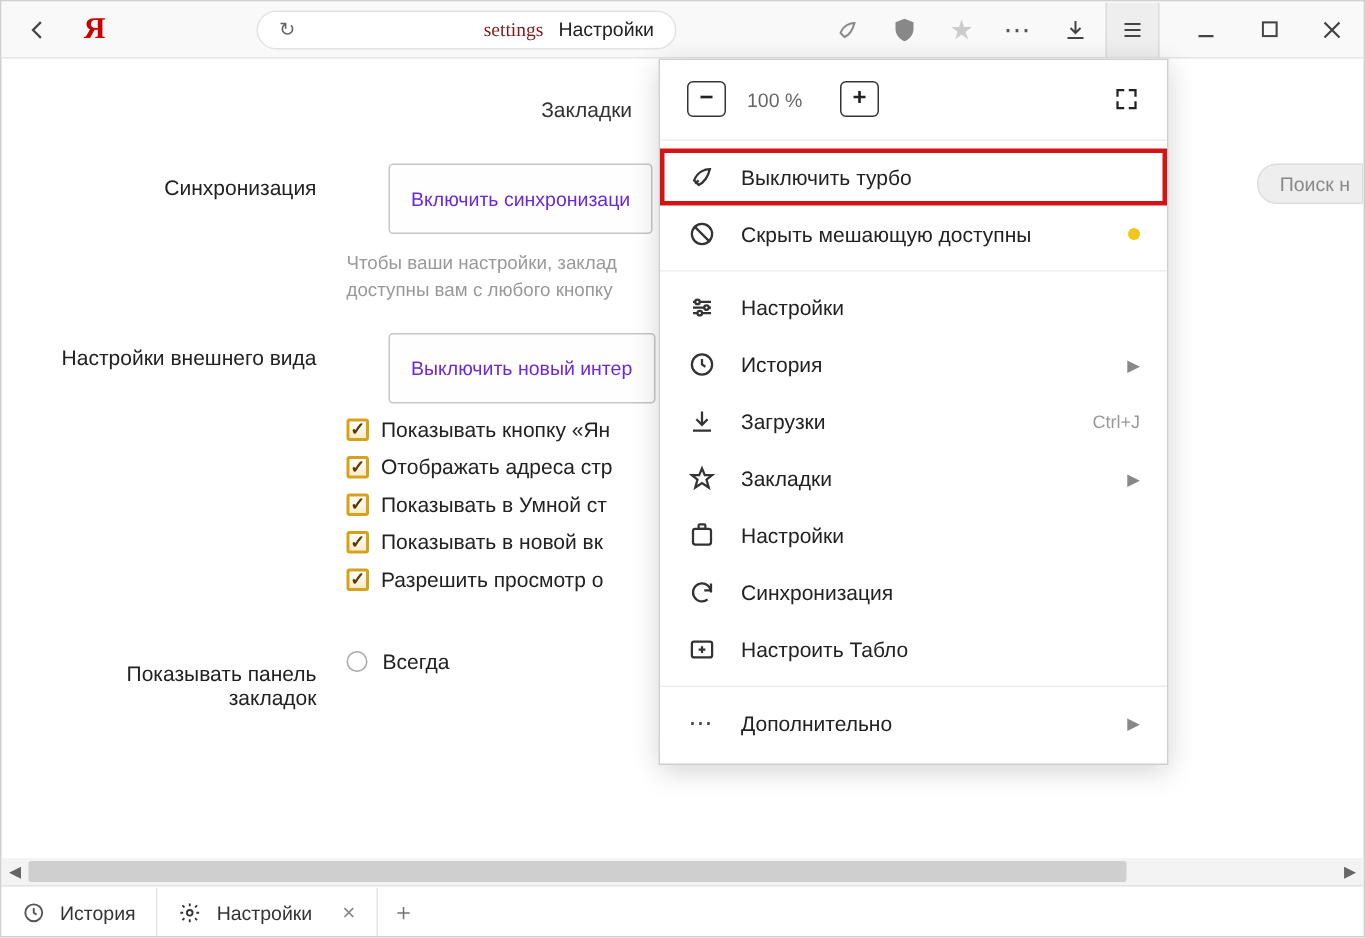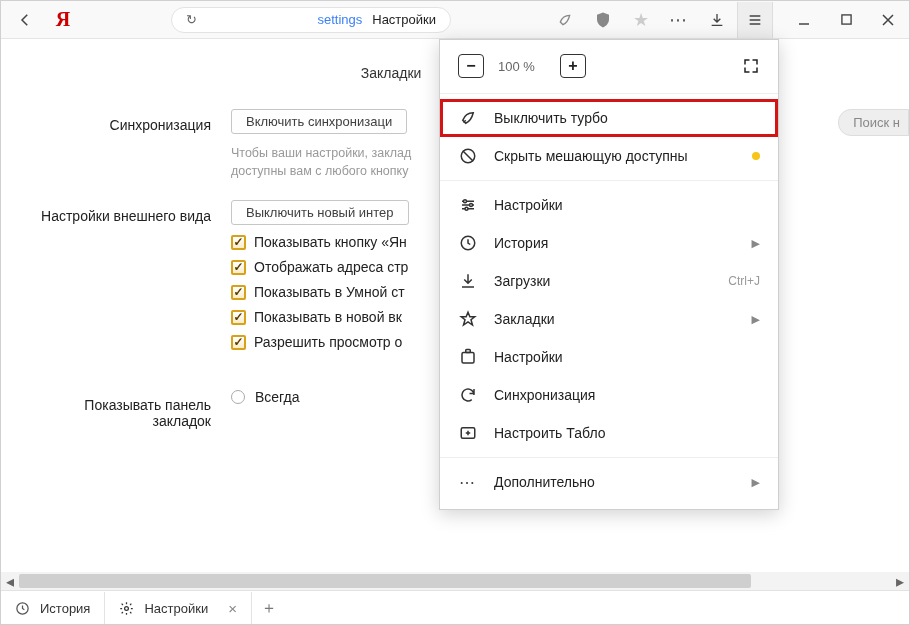--- a/index.html
+++ b/index.html
@@ -3,34 +3,34 @@
 <meta charset="utf-8">
 <style>
   * { box-sizing: border-box; margin: 0; padding: 0; font-family: Arial, Helvetica, sans-serif; }
   body { width: 910px; height: 625px; background: #fff; overflow: hidden; position: relative; border:1px solid #d0d0d0;}
   .titlebar { height: 38px; display: flex; align-items: center; background: #f9f9f9; border-bottom: 1px solid #e5e5e5; }
   .tb-left { display:flex; align-items:center; padding-left:12px; gap:14px; }
   .tb-btn { width:24px; height:24px; display:flex; align-items:center; justify-content:center; color:#444; }
   .addr { flex:1; display:flex; align-items:center; justify-content:center; gap:8px; }
   .addr-inner {display:flex;align-items:center;gap:10px;background:#fff;border:1px solid #e3e3e3;border-radius:14px;padding:4px 14px;min-width:280px;height:26px;justify-content:center;}
   .addr-inner .reload{color:#666;font-size:13px;margin-right:auto;}
-  .addr-text1{color:#3b82f6;font-size:13px;}
+  .addr-text1{color:#7f1d1d;font-size:13px;font-family:Liberation Serif, serif;}
   .addr-text2{color:#222;font-size:13px;}
   .titlebar-actions { display:flex; align-items:center; gap:2px; padding-right:0; }
   .sq { width:36px; height:36px; display:flex; align-items:center; justify-content:center; color:#555; }
   .wnd { display:flex; margin-left:8px;}
   .wnd .sq{width:42px;}
   .menu-sq { background:#eee; border-left:1px solid #ddd;border-right:1px solid #ddd;}
   .content { position:relative; height: calc(100% - 38px - 34px); overflow:hidden;}
   .page { padding: 26px 24px 10px 24px; }
   .topnav { display:flex; gap:24px; justify-content:center; font-size:14px; color:#333; margin-bottom:28px; }
   .section { display:flex; margin-bottom:20px; }
   .section-label { width:206px; text-align:right; padding-right:20px; font-size:14px; color:#222; padding-top:8px;}
   .section-body { flex:1; }
-  .btn { display:inline-block; background:#fefefe; border:1px solid #c6c6c6; border-radius:3px; padding:4px 14px; font-size:13px; color:#404040; }
+  .btn { display:inline-block; background:#fefefe; border:1px solid #c6c6c6; border-radius:3px; padding:15px 14px; font-size:13px; color:#6d28d9;margin-left:28px; }
   .hint { font-size:12.5px; color:#999; margin-top:10px; line-height:1.45; max-width:420px;}
   .check-row { display:flex; align-items:center; gap:8px; margin:9px 0; font-size:14px; color:#222;}
   .chk { width:15px;height:15px;border:2px solid #d8a11a;background:linear-gradient(#fff,#f8ecc9);border-radius:2px;display:flex;align-items:center;justify-content:center;color:#5b3a00;font-size:12px;font-weight:bold;}
   .radio-row{display:flex;align-items:center;gap:10px;font-size:14px;color:#222;}
   .radio{width:14px;height:14px;border:1.5px solid #aaa;border-radius:50%;}
   .search-pill{position:absolute;top:70px;right:0;background:#eee;border:1px solid #ddd;border-radius:13px 0 0 13px;padding:5px 8px 5px 14px;font-size:13px;color:#888;}
   .hscroll { position:absolute;left:0;right:0;bottom:34px;height:18px;display:flex;align-items:center;background:#f3f3f3;}
   .hs-btn{width:18px;height:18px;display:flex;align-items:center;justify-content:center;color:#666;}
   .hs-track{flex:1;height:18px;background:#f3f3f3;position:relative;}
   .hs-thumb{position:absolute;left:0;top:2px;height:14px;width:84%;background:#cfcfcf;border-radius:2px;}

